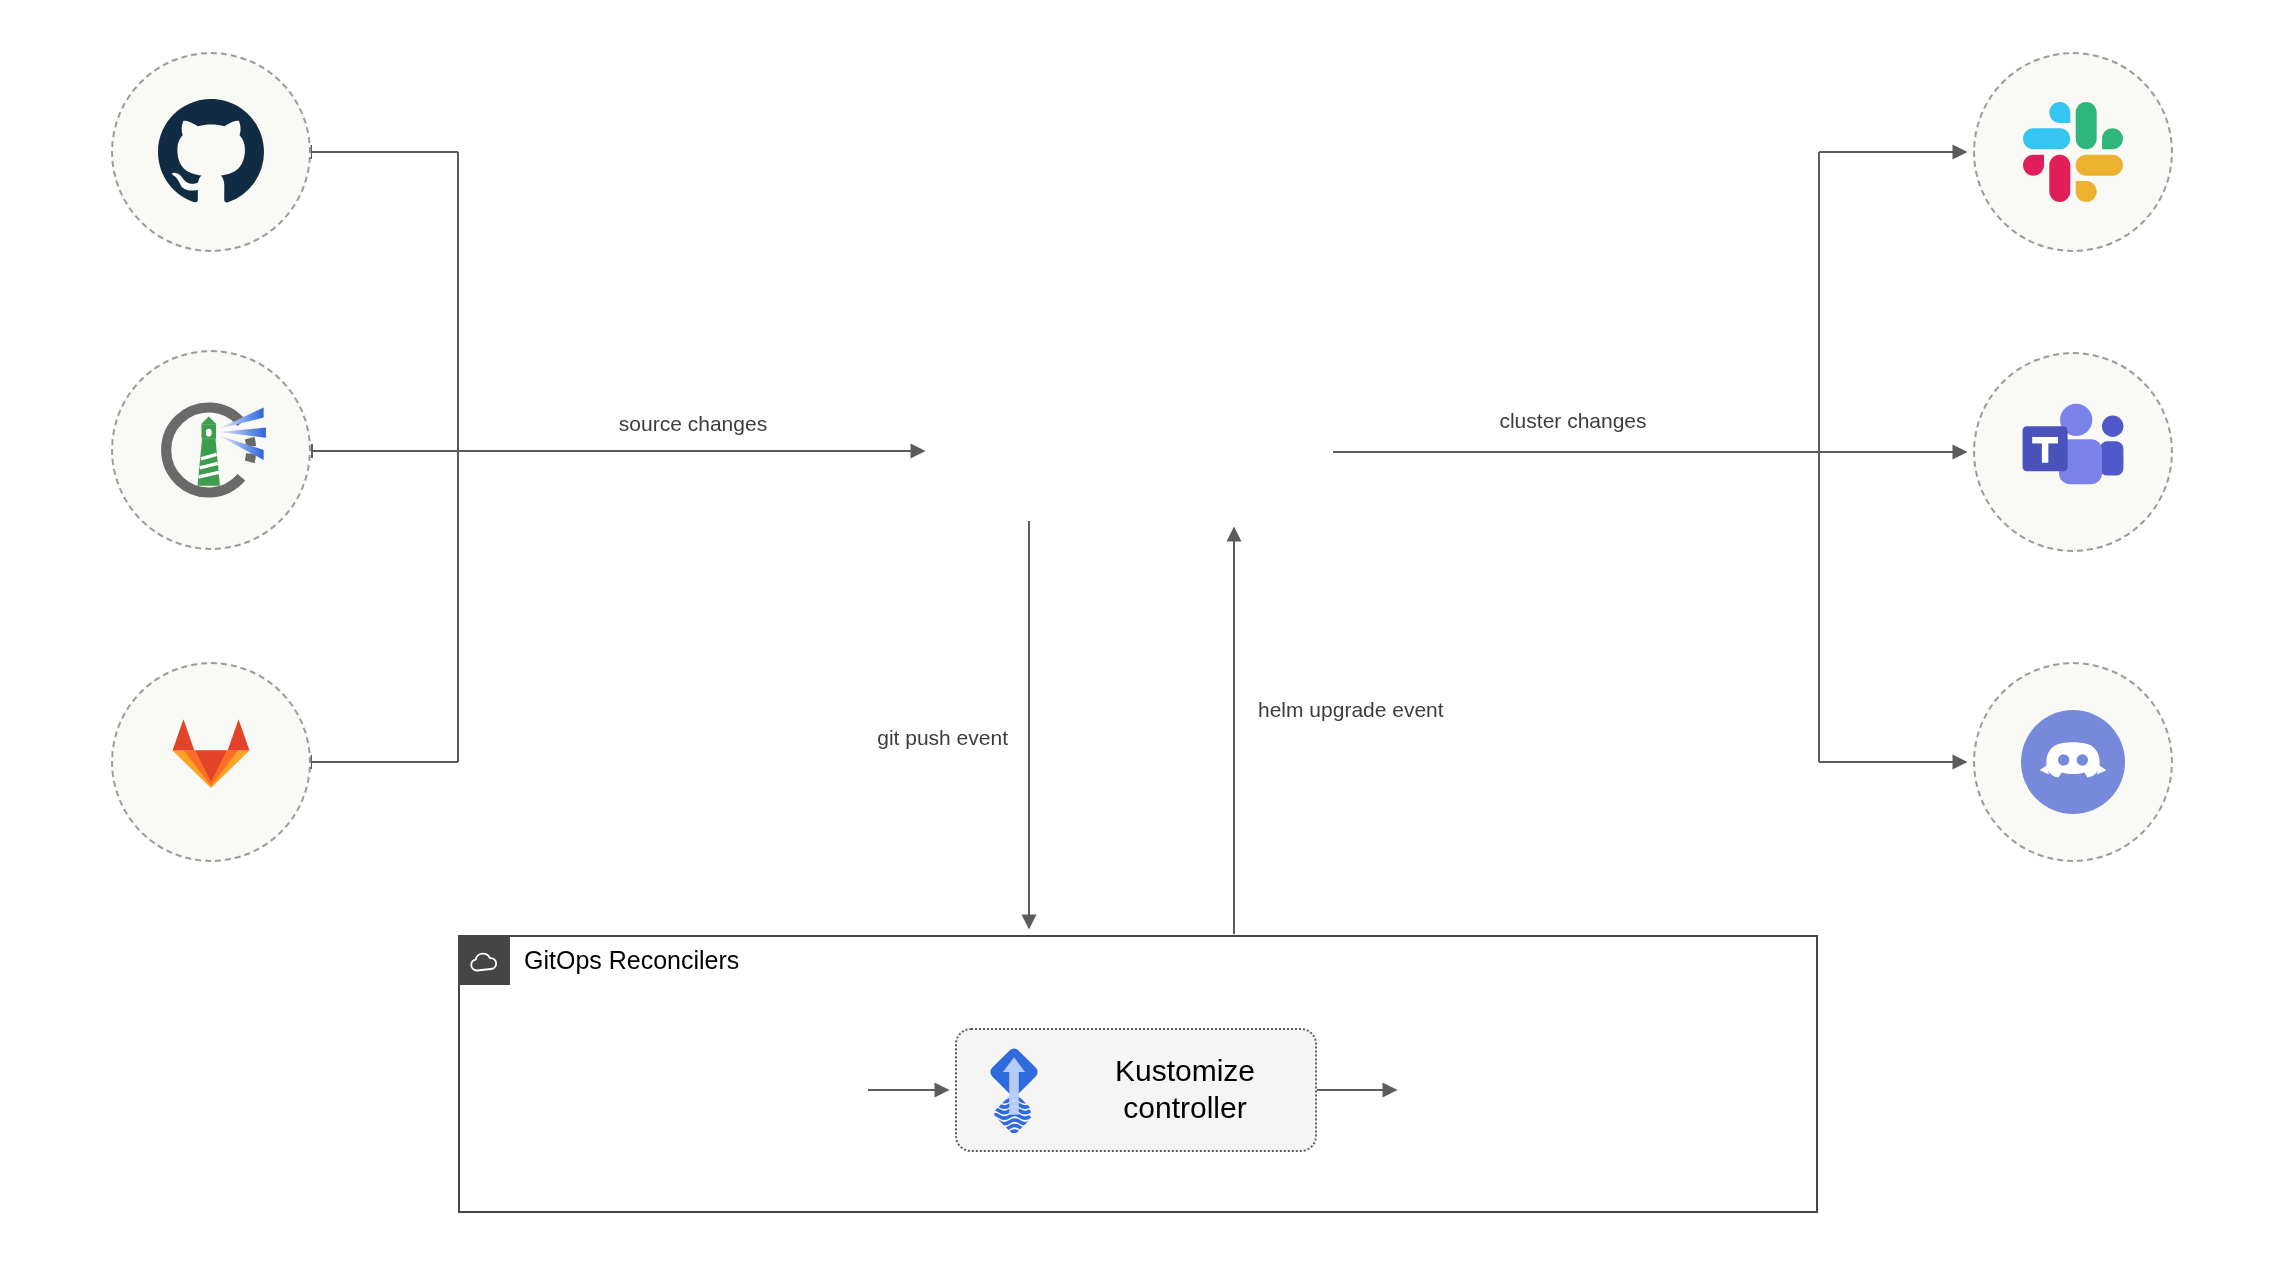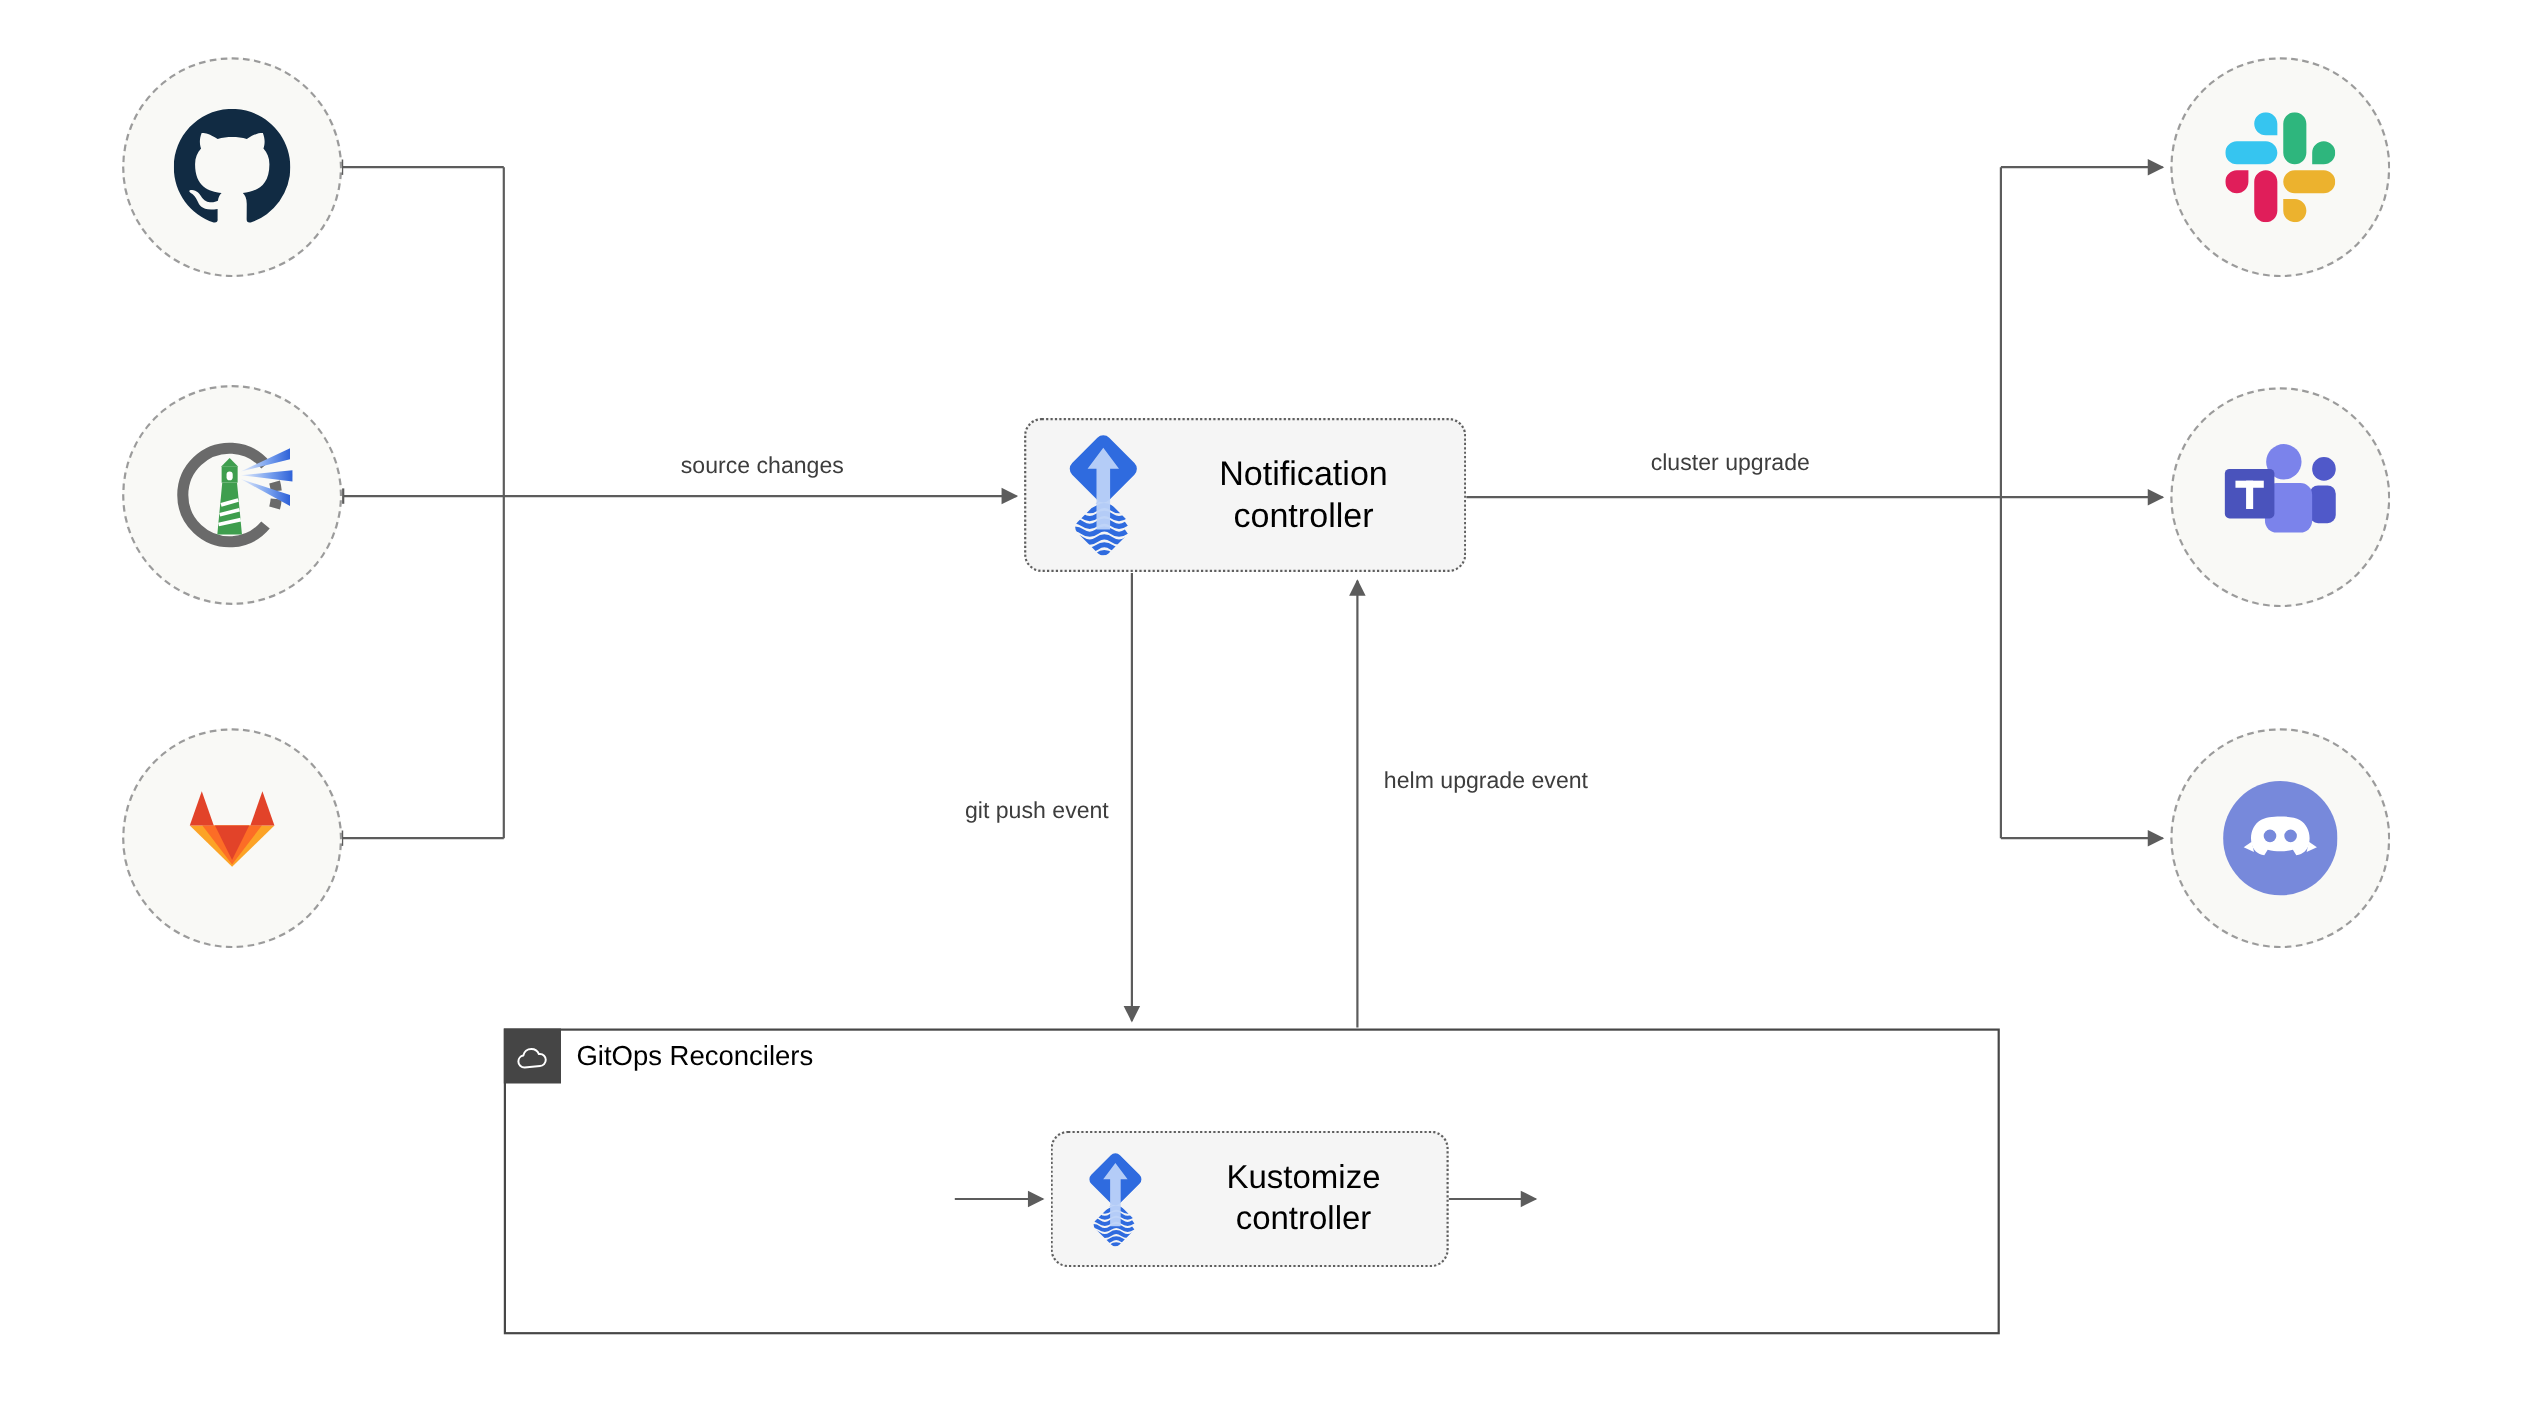--- a/index.html
+++ b/index.html
@@ -176,29 +176,23 @@
     <svg width="104" height="104" viewBox="0 0 100 100">
       <circle cx="50" cy="50" r="50" fill="#7789db"></circle>
       <path fill="#ffffff" d="M33 34 C40 30 60 30 67 34 C74 38 77 47 75 55 C74 60 70 64 64 65 L61 60 C54 62 46 62 39 60 L36 65 C30 64 26 60 25 55 C23 47 26 38 33 34 Z"></path>
       <path fill="#ffffff" d="M25 53 L18 58 L27 62 Z"></path>
       <path fill="#ffffff" d="M75 53 L82 58 L73 62 Z"></path>
       <circle cx="41" cy="48" r="5.5" fill="#7789db"></circle>
       <circle cx="59" cy="48" r="5.5" fill="#7789db"></circle>
     </svg>
   </div>
 
-  <div class="flux-box" id="notification-box">
-    <svg width="80" height="120" viewBox="0 0 84 126">
-        <use href="#flux-sym"></use>
-      </svg>
-    <div class="box-label">Notification controller</div>
-  </div>
 
   <div class="edge-label" id="lbl-source-changes">source changes</div>
-  <div class="edge-label" id="lbl-cluster-changes">cluster upgrade</div>
+  <div class="edge-label" id="lbl-cluster-changes">cluster changes</div>
   <div class="edge-label" id="lbl-git-push">git push event</div>
   <div class="edge-label" id="lbl-helm-upgrade">helm upgrade event</div>
 
   <div id="gitops-group">
     <div id="gitops-header">
       <svg width="36" height="30" viewBox="0 0 48 40">
         <path d="M14.5 34c-4.1 0-7.5-3.3-7.5-7.4 0-3.6 2.6-6.6 6-7.2.8-4.6 4.8-8 9.7-8 4.2 0 7.8 2.6 9.2 6.3.4-.1.9-.1 1.3-.1 3.9 0 7 3.1 7 7s-3.1 7.4-7 7.4z" fill="none" stroke="#ffffff" stroke-width="2.4" stroke-linejoin="round"></path>
       </svg>
     </div>
     <div id="gitops-title">GitOps Reconcilers</div>

